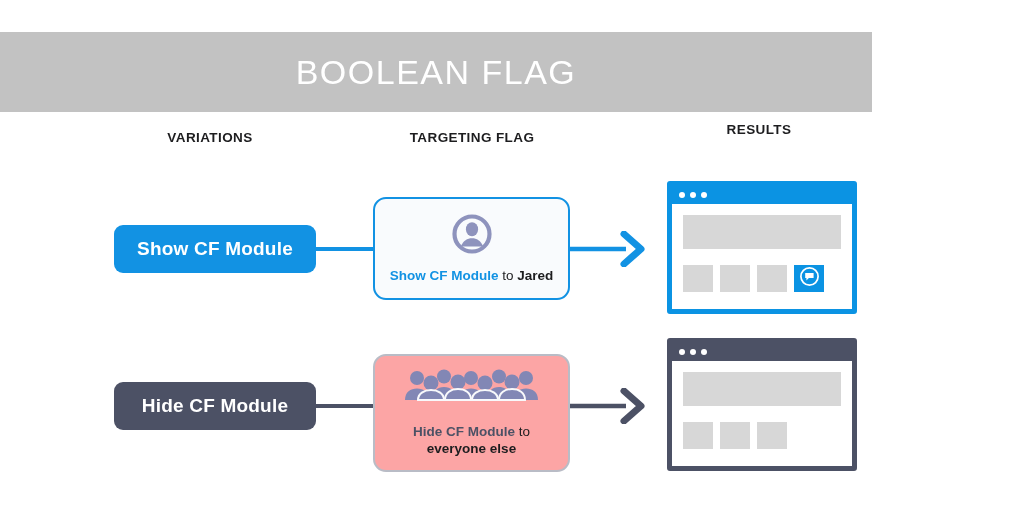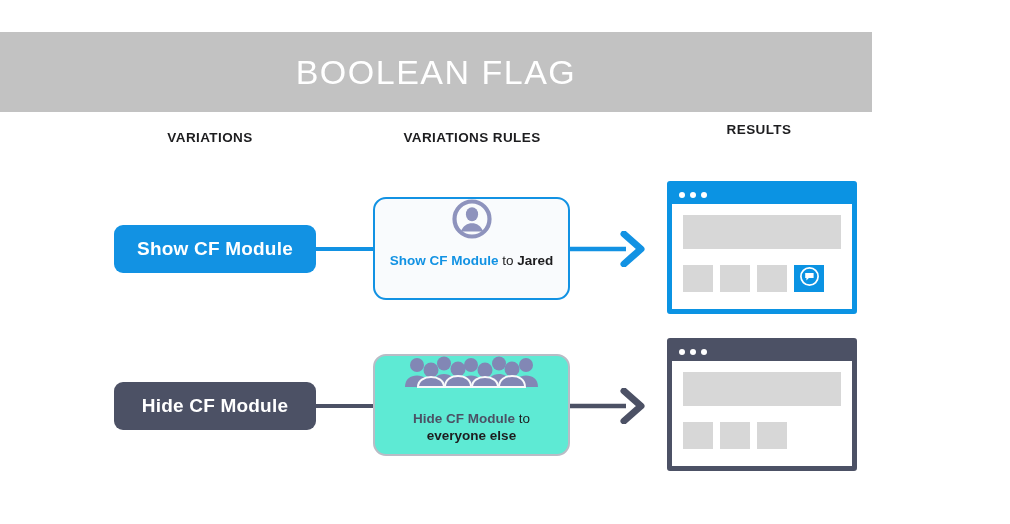--- a/index.html
+++ b/index.html
@@ -88,32 +88,33 @@
   
   .card {
     position: absolute;
     left: 373px;
     width: 197px;
     box-sizing: border-box;
     border-radius: 13px;
     display: flex;
     flex-direction: column;
     align-items: center;
+    justify-content: center;
   }
   #row-1 .card {
     top: 18px;
     height: 103px;
     border: 2px solid #1292e3;
     background: #f9fbfd;
   }
   #row-2 .card {
     top: 18px;
-    height: 102px;
+    height: 118px;
     border: 2px solid #b9bcc6;
-    background: #5eead4;
+    background: #fca5a5;
     gap: 10px;
   }
   .card-icon { display: block; }
   #row-1 .card-icon { margin-bottom: 9px; }
   #row-2 .card-icon { margin-bottom: 8px; }
   .card-text {
     text-align: center;
     font-size: 13.5px;
     line-height: 17px;
     color: #1d1d1f;
@@ -198,21 +199,21 @@
   }
 </style>
 </head>
 <body>
 
 <div class="header">
   <div class="header-title">BOOLEAN FLAG</div>
 </div>
 
 <div class="col-head" id="head-variations">VARIATIONS</div>
-<div class="col-head" id="head-targeting">VARIATIONS RULES</div>
+<div class="col-head" id="head-targeting">TARGETING FLAG</div>
 <div class="col-head" id="head-results">RESULTS</div>
 
 <div class="row" id="row-1">
 
   <div class="pill">
     <span>Show CF Module</span>
   </div>
 
   <div class="connector"></div>
 

